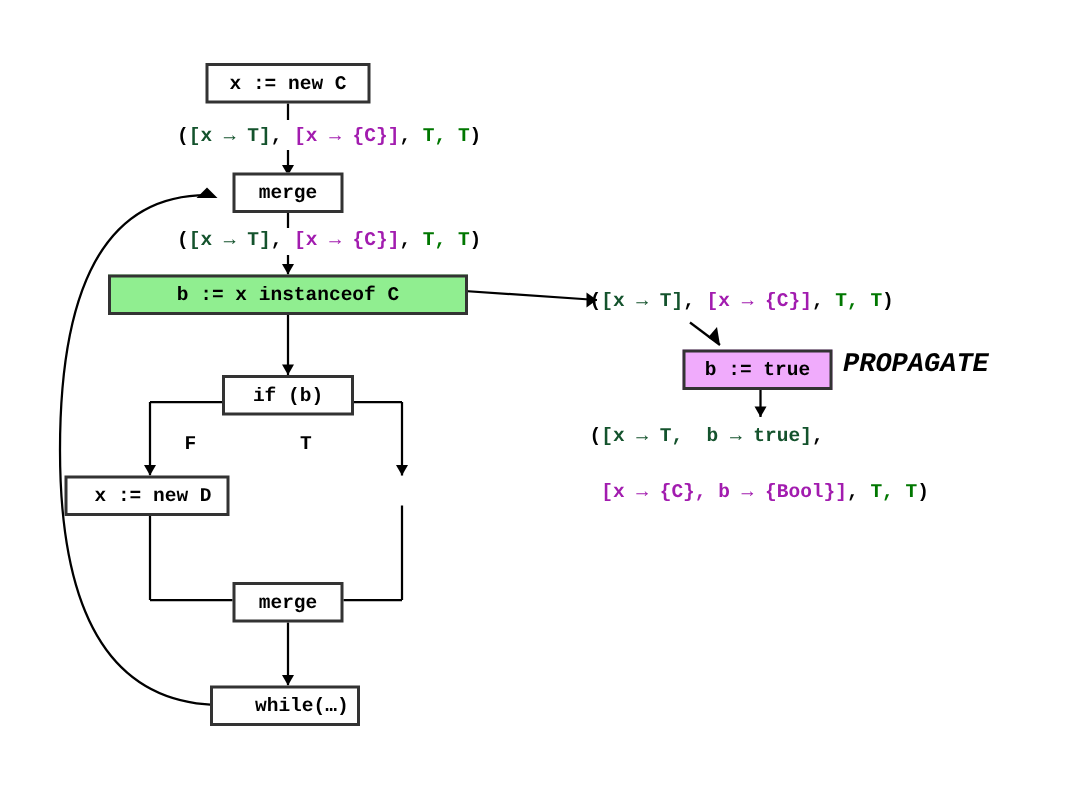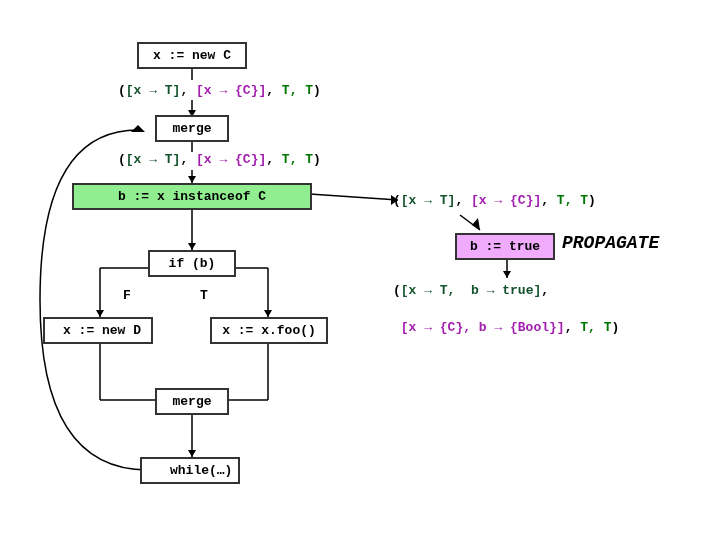--- a/index.html
+++ b/index.html
@@ -140,23 +140,20 @@
   </div>
 
   <div class="annotation" style="left:200px; top:288px; font-weight:bold;">
     <span>T</span>
   </div>
 
   <div class="box" style="left:43px; top:317px; width:110px;text-align:right;">
     <span>x := new D</span>
   </div>
 
-  <div class="box" style="left:210px; top:317px; width:118px;">
-    <span>x := x.foo()</span>
-  </div>
 
   <div class="box" style="left:155px; top:388px; width:74px;">
     <span>merge</span>
   </div>
 
   <div class="box" style="left:140px; top:457px; width:100px;padding-left:28px;">
     <span>while(…)</span>
   </div>
 
   <div class="annotation" style="left:393px; top:193px;">

